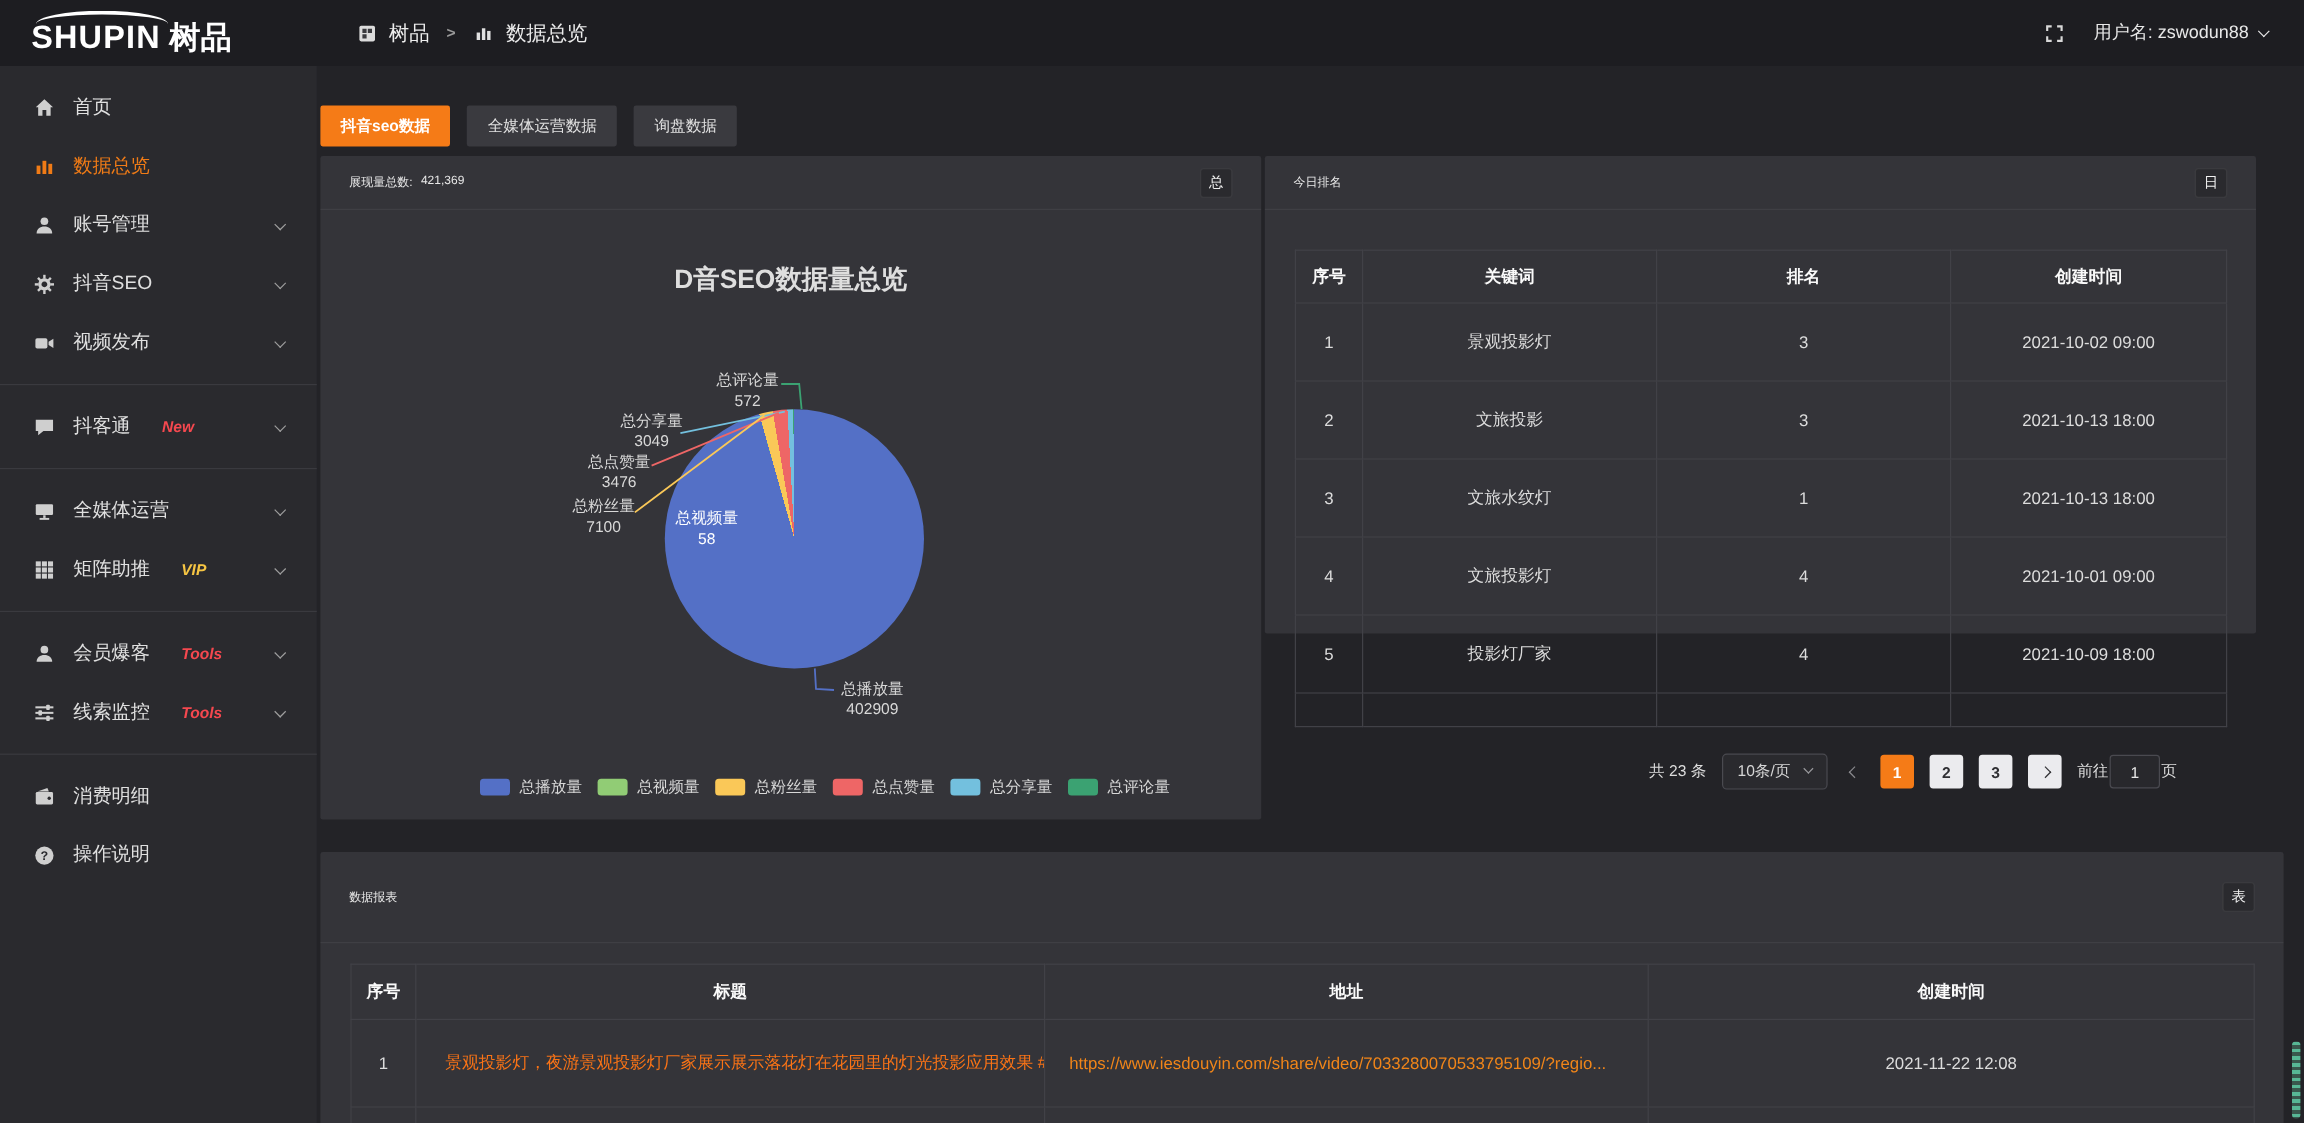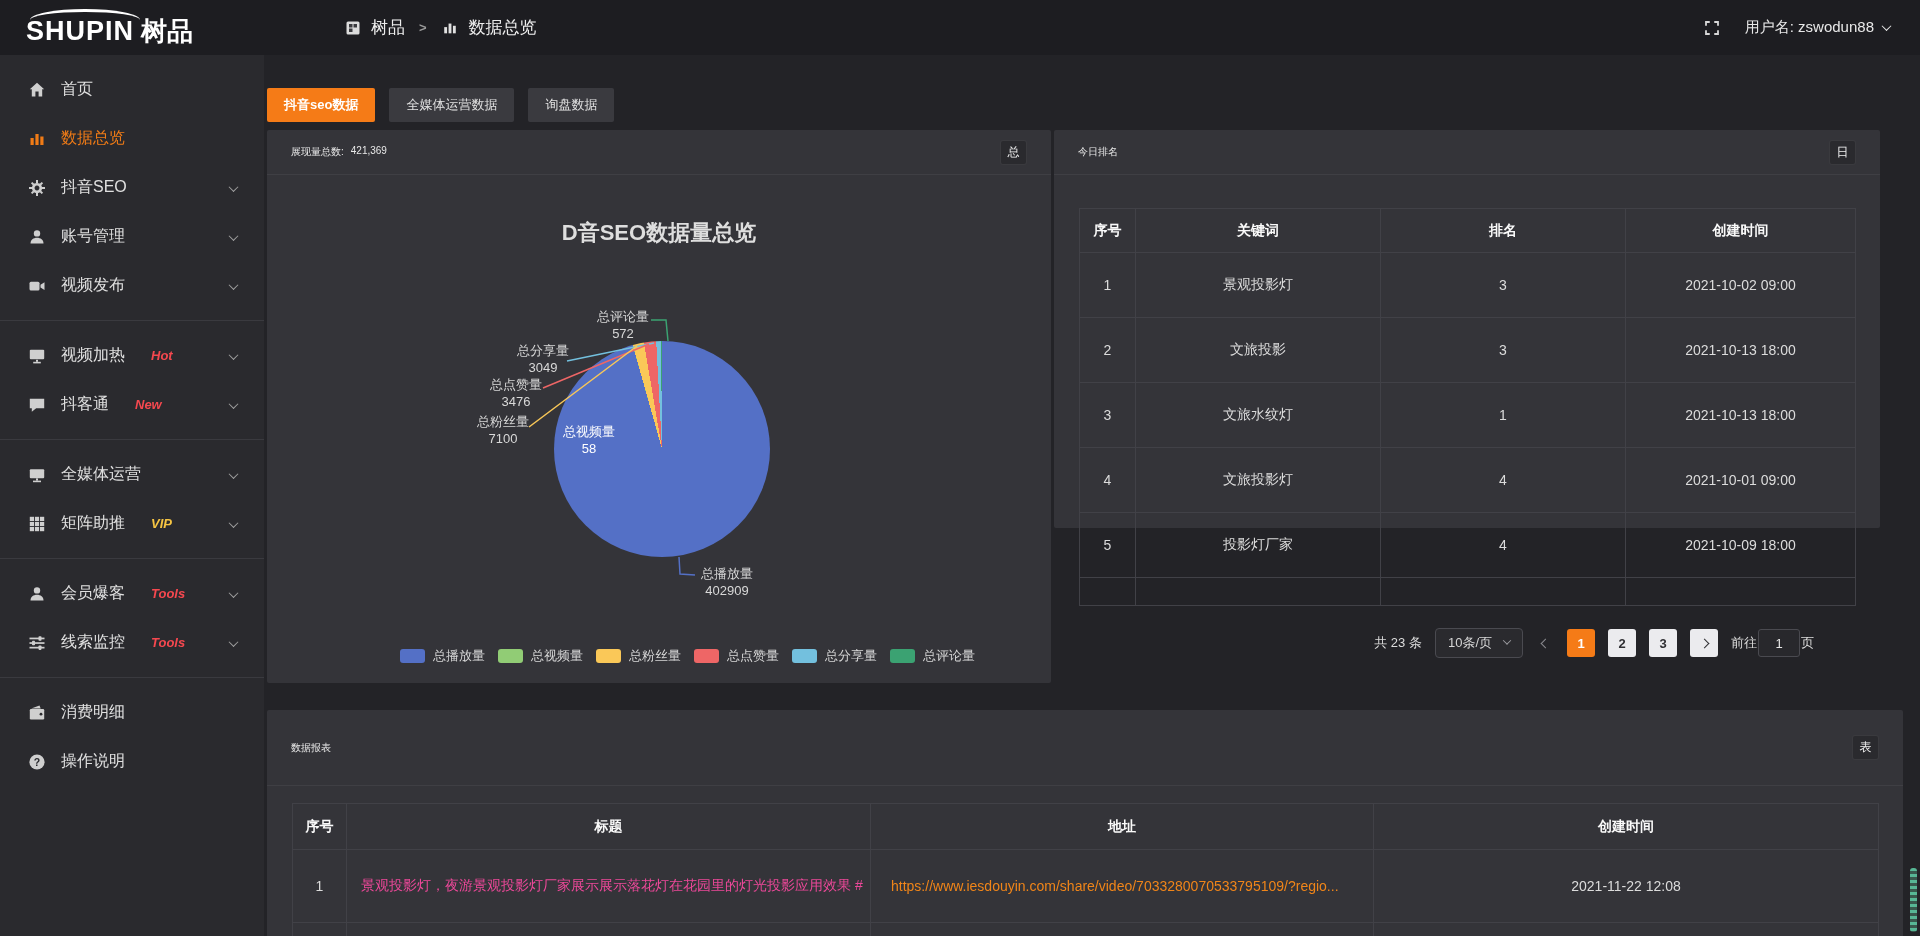--- a/index.html
+++ b/index.html
@@ -2,21 +2,21 @@
 <html><head>
 <meta charset="utf-8">
 <style>
   * { margin:0; padding:0; box-sizing:border-box; }
   html,body { width:1920px; height:936px; }
   .app { width:1920px; height:936px; position:relative; background:#232327; overflow:hidden;
          font-family:"Liberation Sans","DejaVu Sans",sans-serif; }
 
   
   .topbar { position:absolute; left:0; top:0; width:1920px; height:55px; background:#1d1d21;
-            display:flex; align-items:center; z-index:9;gap:47px; }
+            display:flex; align-items:center; z-index:9; }
   .logo-wrap { width:264px; padding-left:26px; display:flex; align-items:center; cursor:pointer; }
   .logo-en { position:relative; font-size:27px; font-weight:bold; color:#fff; letter-spacing:1px; padding-top:7px; }
   .logo-arc { position:absolute; top:0; left:4px; width:110px; height:11px;
               border-top:3px solid #fff; border-radius:50% 50% 0 0 / 100% 100% 0 0; }
   .logo-cn { font-size:26px; font-weight:bold; color:#fff; margin-left:7px; padding-top:7px; }
   .breadcrumb { display:flex; align-items:center; gap:9px; color:#ededed; font-size:17px; margin-left:32px; }
   .bc-sep { color:#9a9a9a; font-size:13px; margin:0 5px; font-weight:bold; }
   .topbar-right { margin-left:auto; display:flex; align-items:center; gap:24px; padding-right:30px;
                   color:#e8e8e8; font-size:15px; }
   .user-menu { display:flex; align-items:center; gap:9px; cursor:pointer; }
@@ -81,21 +81,21 @@
   th { font-size:14px; color:#fafafa; font-weight:bold; }
   td { font-size:14px; color:#dcdcdc; }
   .rank-table { position:absolute; left:25px; top:78px; width:776px; }
   .rank-table th { height:44px; }
   .rank-table td { height:65px; }
   .rank-table tr.empty-row td { height:28px; }
   .report-table { position:absolute; left:25px; top:93px; width:1586px; }
   .report-table th { height:46px; }
   .report-table tr.row-1 td { height:73px; }
   .report-table tr.empty-row td { height:60px; }
-  .title-cell { text-align:left !important; padding-left:14px; color:#ec4899; }
+  .title-cell { text-align:left !important; padding-left:24px; color:#f97316; }
   .link-cell { text-align:left !important; padding-left:20px; color:#f08519; cursor:pointer; }
 
   
   .pagination { position:absolute; top:498px; left:0; width:100%; display:flex; align-items:center;
                 justify-content:flex-end; padding-right:66px; gap:13px; font-size:13px; color:#dcdcdc; }
   .pg-size { height:30px; padding:0 12px; background:#2a2a2e; border:1px solid #4a4a50; border-radius:4px;
              display:flex; align-items:center; gap:12px; color:#d5d5d5; cursor:pointer; }
   .pg-size .chev { width:6px; height:6px; color:#9a9a9e; margin-top:-3px; }
   .pg-prev { width:18px; height:28px; display:flex; align-items:center; justify-content:center; color:#8a8a8e; cursor:pointer; }
   .pg-btn { width:28px; height:28px; border-radius:3px; background:#ebebee; color:#2f2f33; font-weight:bold;
@@ -167,20 +167,30 @@
             <rect x="2.5" y="8" width="3.2" height="7"></rect>
             <rect x="7.4" y="4" width="3.2" height="11"></rect>
             <rect x="12.3" y="6.5" width="3.2" height="8.5"></rect>
           </svg>
         </span>
       <span>数据总览</span>
     </div>
     <div class="side-item">
       <span class="si-icon">
           <svg width="18" height="18" viewBox="0 0 18 18" fill="currentColor">
+            <circle cx="9" cy="5.4" r="3.2"></circle>
+            <path d="M2.5 15.5c0-3.6 2.9-5.7 6.5-5.7s6.5 2.1 6.5 5.7z"></path>
+          </svg>
+        </span>
+      <span>账号管理</span>
+      <span class="si-caret chev down"></span>
+    </div>
+    <div class="side-item">
+      <span class="si-icon">
+          <svg width="18" height="18" viewBox="0 0 18 18" fill="currentColor">
             <g>
               <rect x="8" y="1" width="2" height="3.2"></rect>
               <rect x="8" y="13.8" width="2" height="3.2"></rect>
               <rect x="1" y="8" width="3.2" height="2"></rect>
               <rect x="13.8" y="8" width="3.2" height="2"></rect>
               <g transform="rotate(45 9 9)">
                 <rect x="8" y="1.4" width="2" height="3"></rect>
                 <rect x="8" y="13.6" width="2" height="3"></rect>
                 <rect x="1.4" y="8" width="3" height="2"></rect>
                 <rect x="13.6" y="8" width="3" height="2"></rect>
@@ -188,50 +198,28 @@
               <path fill-rule="evenodd" d="M9 3.9a5.1 5.1 0 1 0 .001 0Z M9 6.6a2.4 2.4 0 1 1-.001 0Z"></path>
             </g>
           </svg>
         </span>
       <span>抖音SEO</span>
       <span class="si-caret chev down"></span>
     </div>
     <div class="side-item">
       <span class="si-icon">
           <svg width="18" height="18" viewBox="0 0 18 18" fill="currentColor">
-            <circle cx="9" cy="5.4" r="3.2"></circle>
-            <path d="M2.5 15.5c0-3.6 2.9-5.7 6.5-5.7s6.5 2.1 6.5 5.7z"></path>
-          </svg>
-        </span>
-      <span>账号管理</span>
-      <span class="si-caret chev down"></span>
-    </div>
-    <div class="side-item">
-      <span class="si-icon">
-          <svg width="18" height="18" viewBox="0 0 18 18" fill="currentColor">
             <rect x="1.5" y="4.8" width="10" height="8.6" rx="1.5"></rect>
             <path d="M12.5 7.8 16.5 5.2v7.8l-4-2.6z"></path>
           </svg>
         </span>
       <span>视频发布</span>
       <span class="si-caret chev down"></span>
     </div>
     <div class="side-divider"></div>
-    <div class="side-item">
-      <span class="si-icon">
-          <svg width="18" height="18" viewBox="0 0 18 18" fill="currentColor">
-            <rect x="1.8" y="2.8" width="14.4" height="9.4" rx="1"></rect>
-            <rect x="8" y="12.8" width="2" height="2"></rect>
-            <rect x="5.2" y="14.8" width="7.6" height="1.6"></rect>
-          </svg>
-        </span>
-      <span>视频加热</span>
-      <span class="si-badge red">Hot</span>
-      <span class="si-caret chev down"></span>
-    </div>
     <div class="side-item">
       <span class="si-icon">
           <svg width="18" height="18" viewBox="0 0 18 18" fill="currentColor">
             <path d="M1.8 2.8h14.4v9.4H8.2l-4.4 3.6v-3.6H1.8z"></path>
           </svg>
         </span>
       <span>抖客通</span>
       <span class="si-badge red">New</span>
       <span class="si-caret chev down"></span>
     </div>

